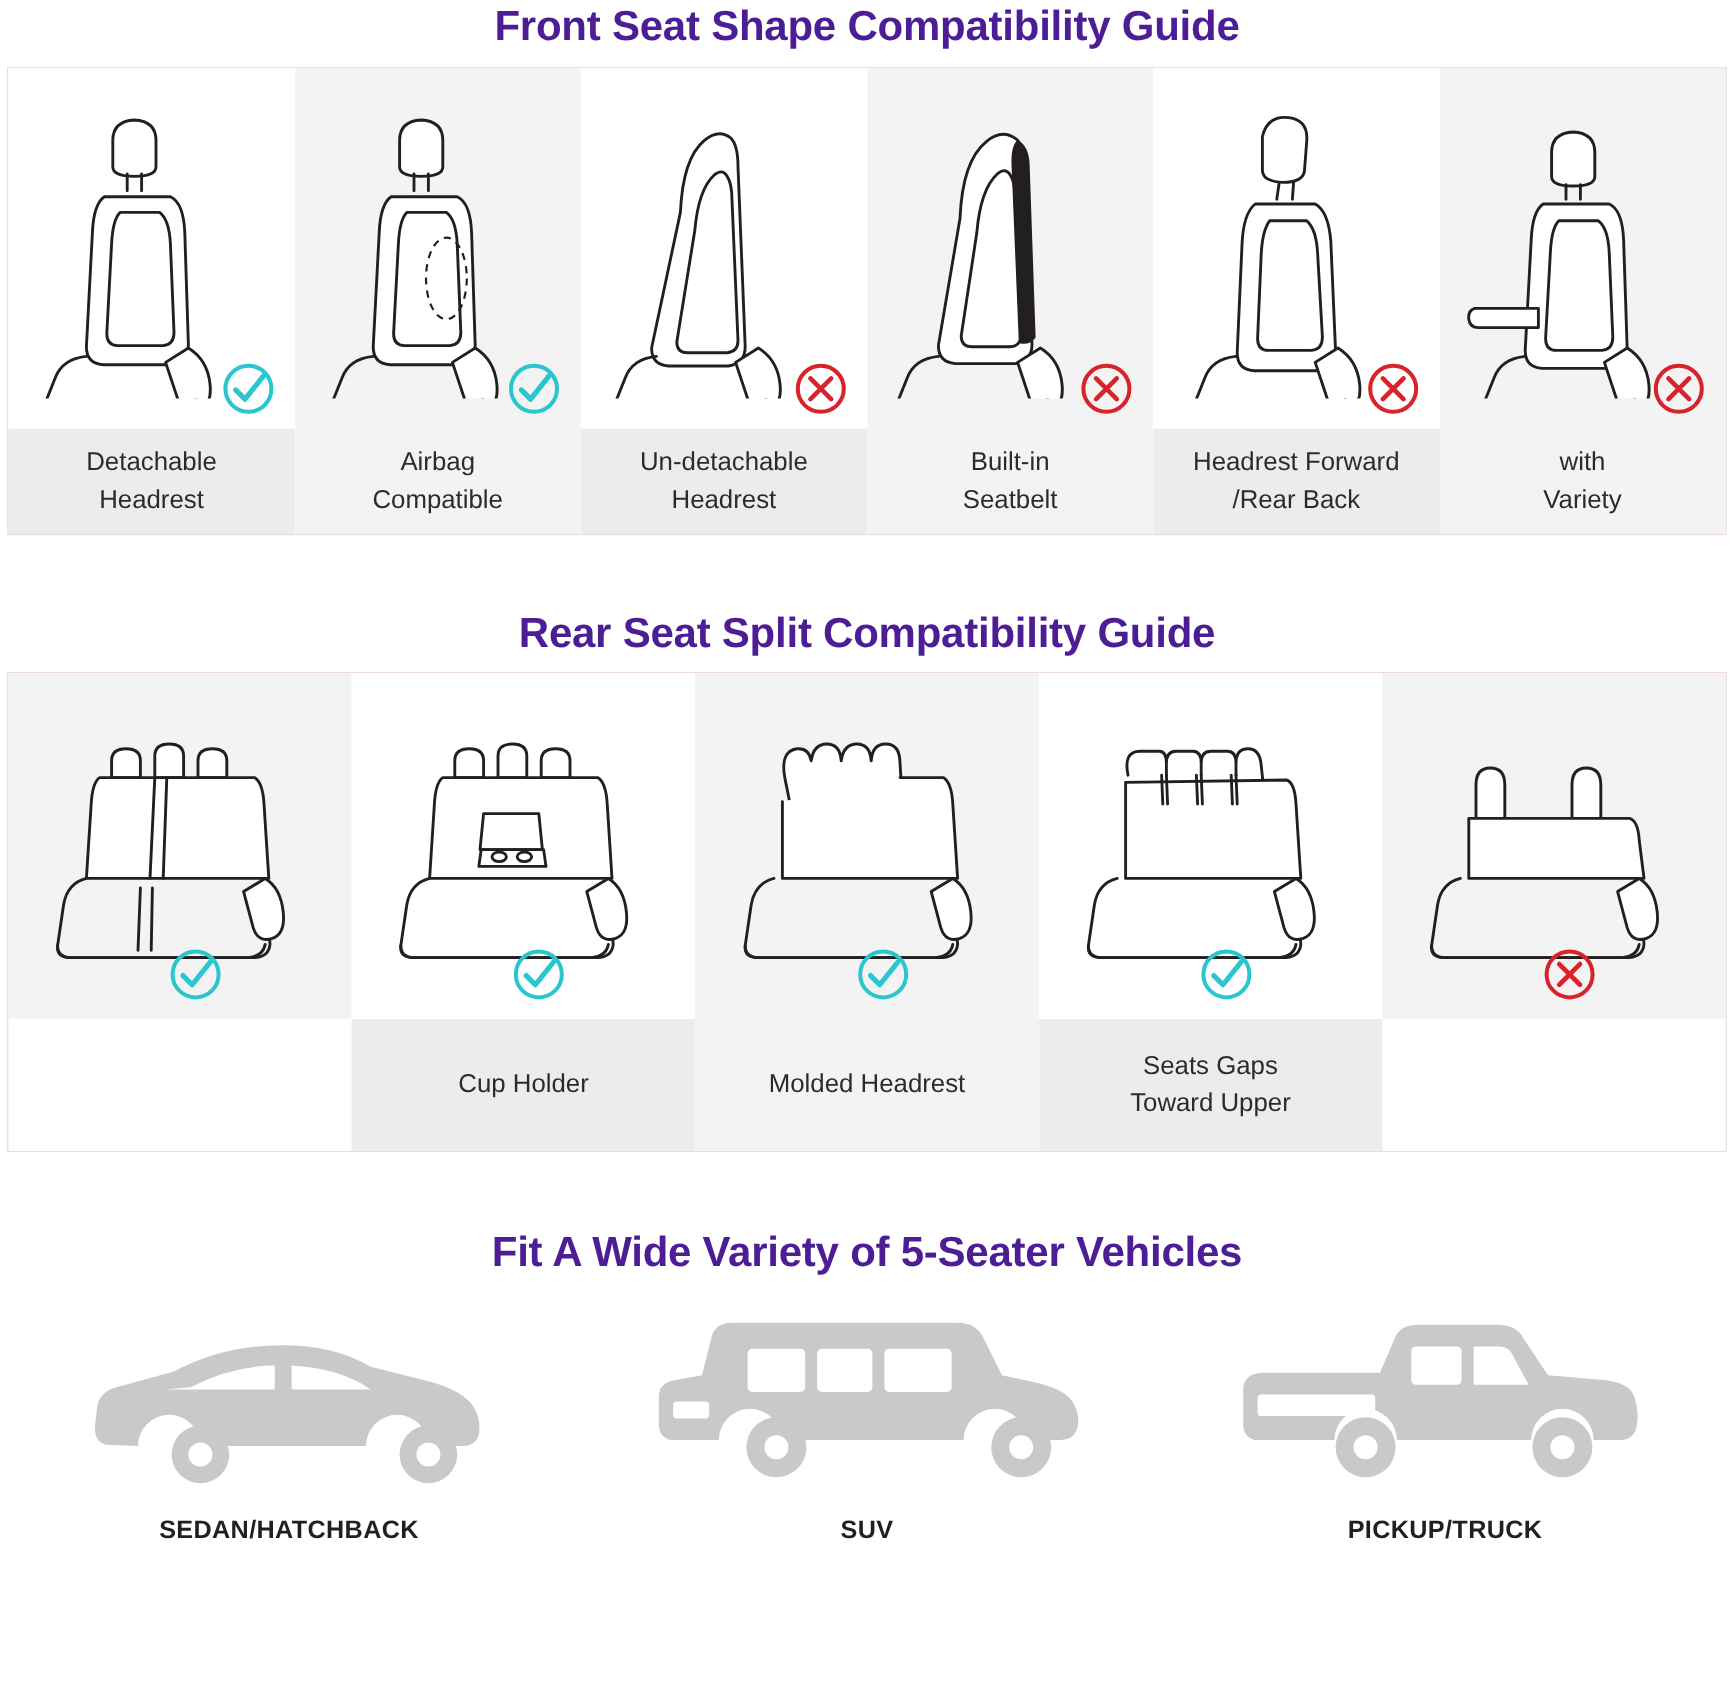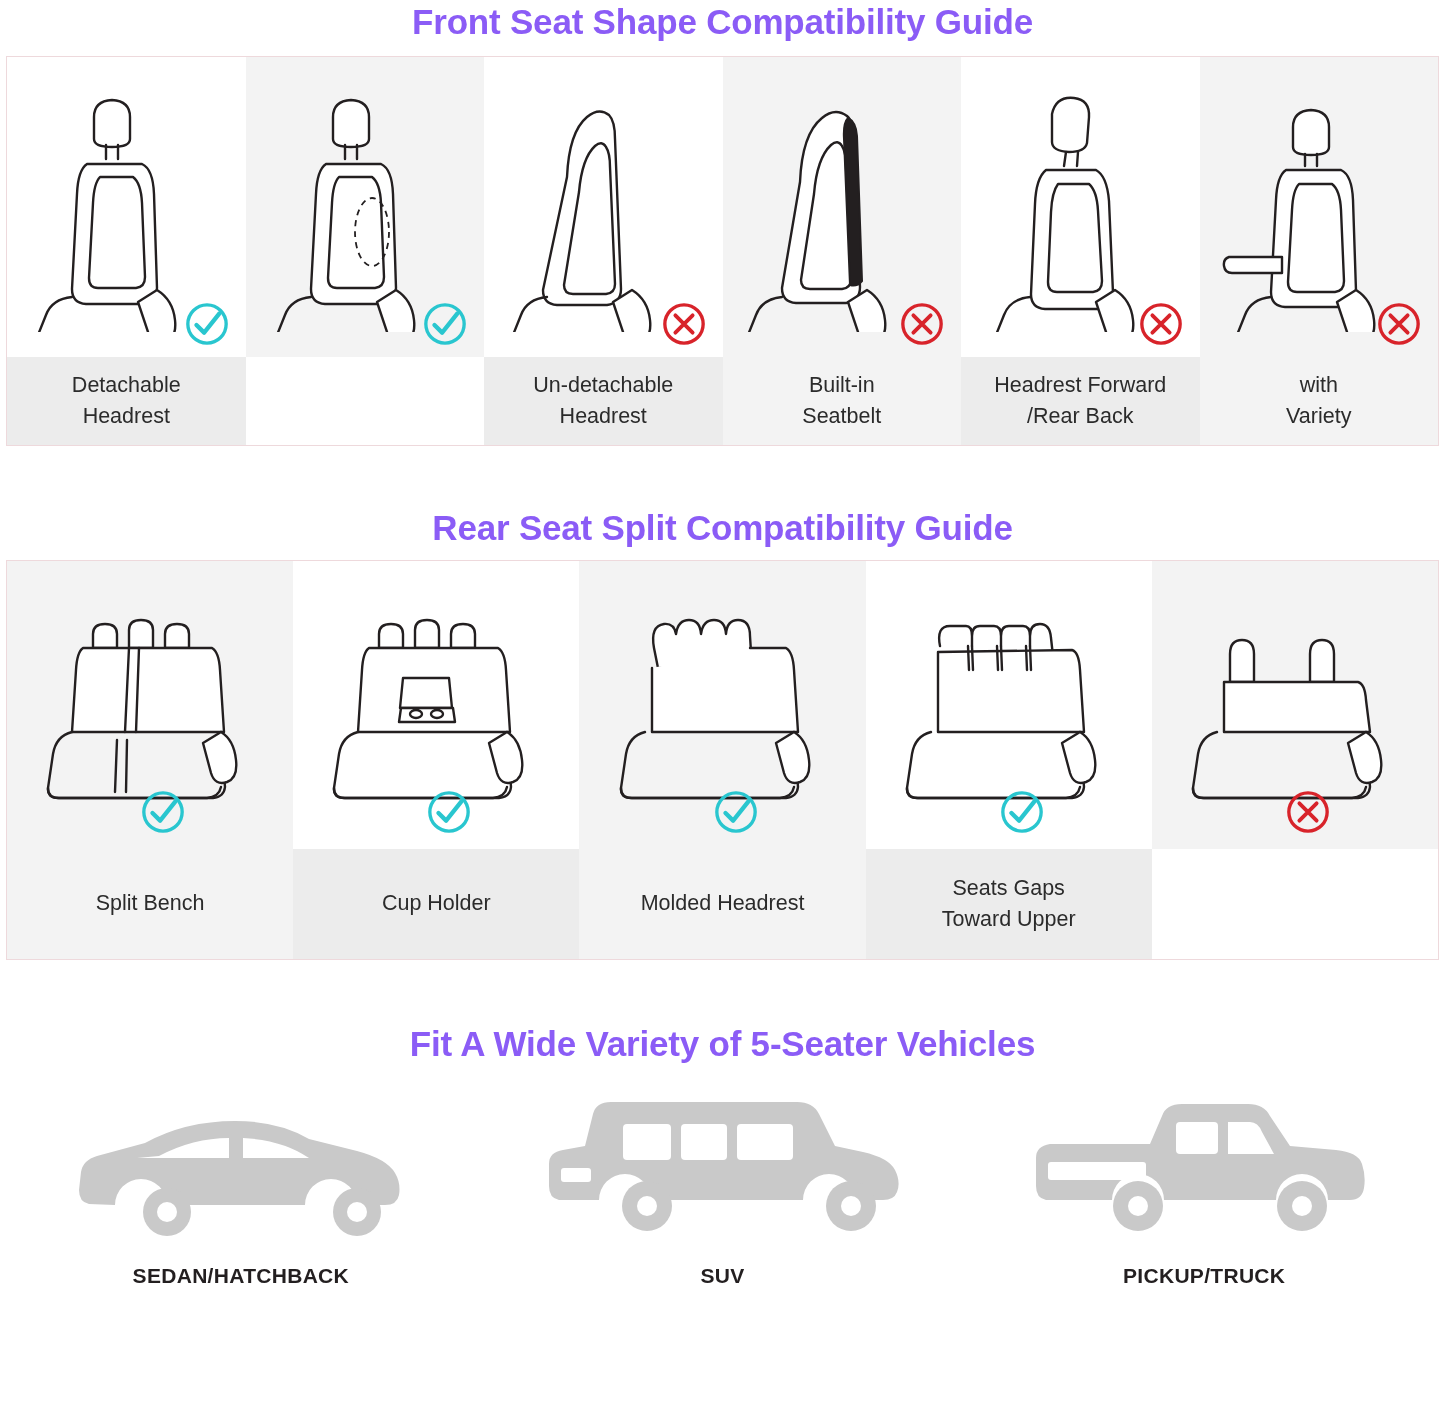--- a/index.html
+++ b/index.html
@@ -10,21 +10,21 @@
   body {
     width: 1445px;
     height: 1406px;
     font-family: "Liberation Sans", sans-serif;
     color: #231f20;
     overflow: hidden;
     position: relative;
   }
   .section-title {
     text-align: center;
-    color: #8b5cf6;
+    color: #4c1d95;
     font-size: 35px;
     font-weight: bold;
     letter-spacing: -0.2px;
   }
   #front-title { margin: 2px 0 14px 0; }
   #rear-title  { margin: 0 0 12px 0; }
   #vehicle-title { margin: 0 0 18px 0; font-size: 35px; }
 
   .guide-table {
     border: 1px solid #eed9dc;
@@ -147,20 +147,23 @@
           <ellipse cx="63" cy="285" rx="12" ry="7"></ellipse>
           <path d="M131 208 q16 10 18 30 q2 18 -10 22 q-12 4 -17 -10 l-10 -30 z" class="seat-fill"></path>
         </g>
         <ellipse class="seat-dash" cx="107" cy="150" rx="17" ry="34"></ellipse>
       </svg>
       <svg class="mark" viewBox="0 0 48 48">
         <circle cx="24" cy="24" r="20" fill="none" stroke="#29c6cf" stroke-width="3.5"></circle>
         <path d="M13 25 l8 8 l16 -20" fill="none" stroke="#29c6cf" stroke-width="4.5" stroke-linecap="round" stroke-linejoin="round"></path>
       </svg>
     </div>
+    <div class="label">
+      <span><span>Airbag</span><br><span>Compatible</span></span>
+    </div>
   </div>
 
   <div class="guide-col">
     <div class="art">
       <svg width="200" height="250" viewBox="0 0 200 250">
         <g class="seat-line">
           <path d="M64 95 q2 -45 20 -60 q12 -10 22 -2 q6 6 6 24 l6 150 q0 14 -14 16 l-50 0 q-14 -1 -14 -15 z" class="seat-fill"></path>
           <path d="M76 110 q3 -34 16 -46 q7 -6 11 1 q4 6 4 20 l5 117 q0 9 -9 10 l-33 0 q-9 0 -9 -9 z"></path>
           <path d="M44 215 q-20 2 -26 18 l-12 30 q-3 12 10 13 l96 0 q13 0 18 -12 l8 -22"></path>
           <path d="M6 265 q-4 16 12 18 l82 0 q14 -1 18 -14"></path>
@@ -270,23 +273,20 @@
           <path d="M27 142 q-16 4 -19 22 l-5 34 q-1 10 10 10 l155 0 q11 -1 12 -11 l-4 -55"></path>
           <path d="M3 198 q0 10 11 10 l148 0 q12 -1 14 -11"></path>
           <path d="M72 150 l-2 52 M82 150 l-1 52"></path>
           <path d="M176 142 q13 8 15 28 q2 18 -9 22 q-12 4 -16 -9 l-8 -30 z" class="seat-fill"></path>
         </g>
       </svg>
       <svg class="mark" viewBox="0 0 48 48">
         <circle cx="24" cy="24" r="20" fill="none" stroke="#29c6cf" stroke-width="3.5"></circle>
         <path d="M13 25 l8 8 l16 -20" fill="none" stroke="#29c6cf" stroke-width="4.5" stroke-linecap="round" stroke-linejoin="round"></path>
       </svg>
-    </div>
-    <div class="label">
-      <span>Split Bench</span>
     </div>
   </div>
 
   <div class="guide-col">
     <div class="art">
       <svg width="210" height="230" viewBox="0 0 210 230">
         <g class="seat-line">
           <path d="M48 44 q0 -10 12 -10 q12 0 12 10 l0 14 l-24 0 z" class="seat-fill"></path>
           <path d="M84 40 q0 -10 12 -10 q12 0 12 10 l0 18 l-24 0 z" class="seat-fill"></path>
           <path d="M120 44 q0 -10 12 -10 q12 0 12 10 l0 14 l-24 0 z" class="seat-fill"></path>

